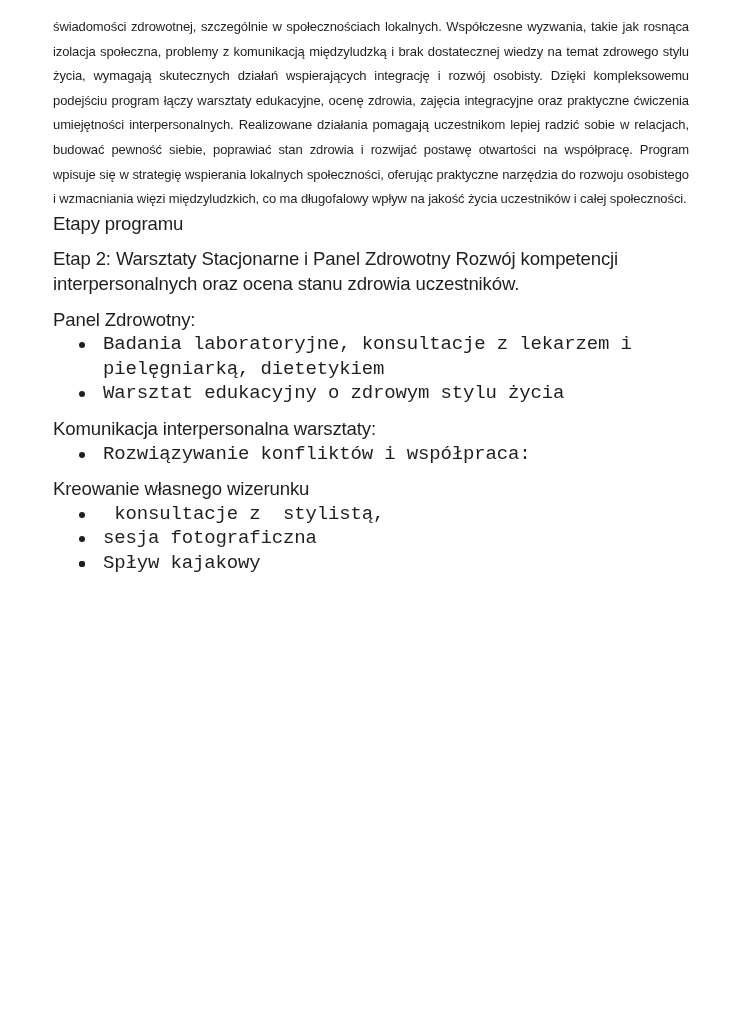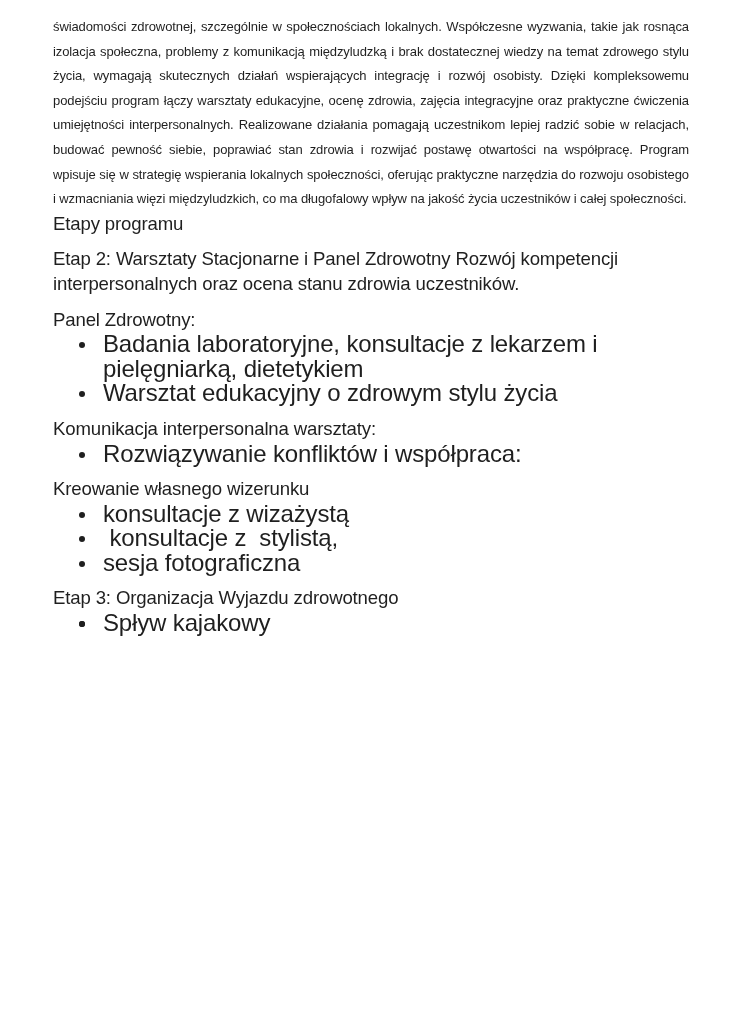--- a/index.html
+++ b/index.html
@@ -27,23 +27,24 @@
   }
   .sp-after-intro { }
   .gap { margin-top: 11px; }
   .gap-list { margin-top: 11px; }
   ul.blist {
     list-style: none; margin: 0; padding: 0;
   }
   ul.blist li {
     position: relative;
     padding-left: 50px;
-    font-size: 24px;
+    font-size: 19px;
     line-height: 24.6px;
     letter-spacing: -0.15px;
+    font-family: Liberation Mono, monospace;
   }
   ul.blist li .bullet {
     position: absolute; left: 26px; top: 10px;
     width: 6px; height: 6px; border-radius: 50%;
     background: #1f1f1f;
   }
 </style>
 </head>
 <body>
 
@@ -62,24 +63,22 @@
     <li><span class="bullet"></span><span>Warsztat edukacyjny o zdrowym stylu życia</span></li>
   </ul>
 
   <p class="para gap">Komunikacja interpersonalna warsztaty:</p>
   <ul class="blist gap-list">
     <li><span class="bullet"></span><span>Rozwiązywanie konfliktów i współpraca:</span></li>
   </ul>
 
   <p class="para gap">Kreowanie własnego wizerunku</p>
   <ul class="blist gap-list">
-    <li><span class="bullet"></span><span style="white-space:pre">konsultacje z wizażystą</span></li>
     <li><span class="bullet"></span><span style="white-space:pre"> konsultacje z  stylistą,</span></li>
     <li><span class="bullet"></span><span style="white-space:pre">sesja fotograficzna</span></li>
   </ul>
 
-  <p class="para gap">Etap 3: Organizacja Wyjazdu zdrowotnego</p>
   <ul class="blist gap-list">
     <li><span class="bullet"></span></li>
     <li><span class="bullet"></span><span>Spływ kajakowy</span></li>
   </ul>
 
 </div>
 
 </body></html>

